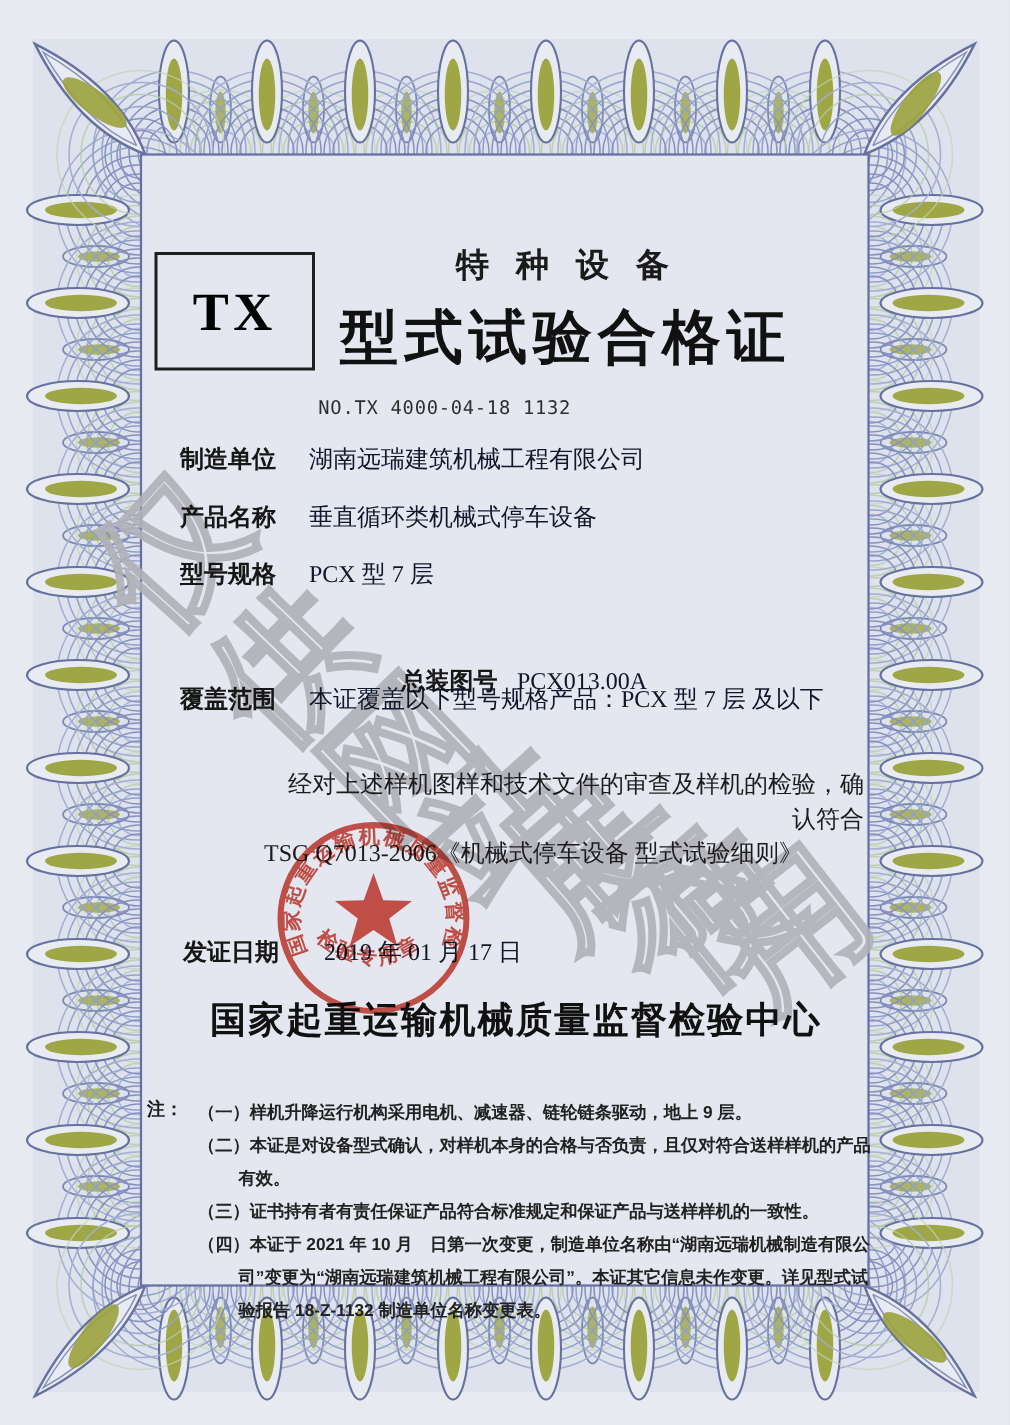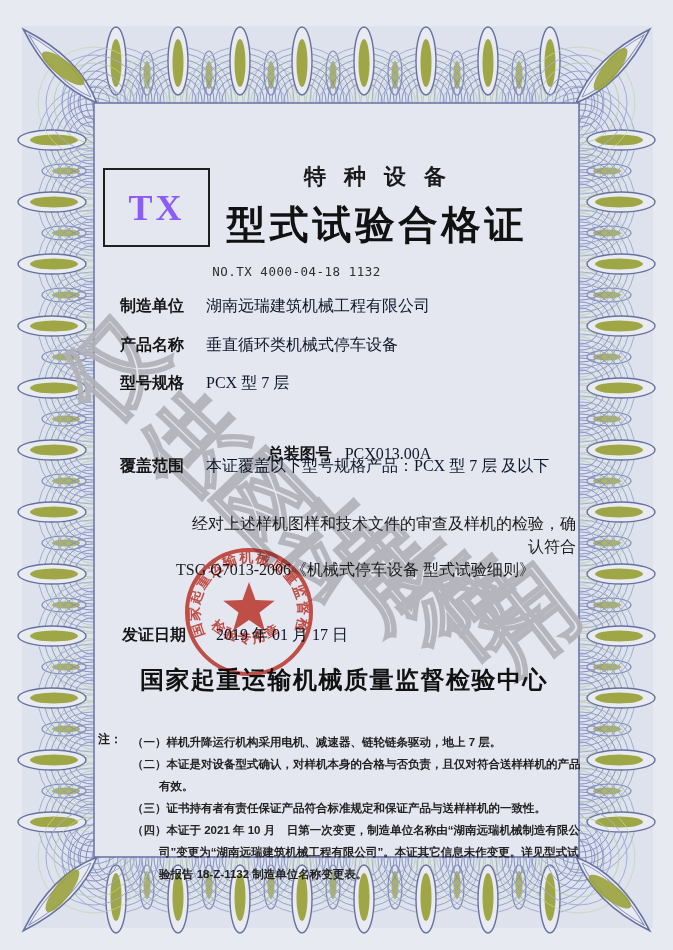--- a/index.html
+++ b/index.html
@@ -30,21 +30,21 @@
     left: 103px; top: 168px;
     width: 107px; height: 79px;
     border: 2px solid #1f1f1f;
     display: flex; align-items: center; justify-content: center;
     background: transparent;
   }
   .tx-box span {
     font-weight: bold;
     font-size: 36px;
     letter-spacing: 3px;
-    color: #8b5cf6;
+    color: #000000;
   }
   .title-block {
     position: absolute;
     left: 205px; top: 162px;
     width: 340px;
     text-align: center;
   }
   .title-small {
     font-size: 22px;
     letter-spacing: 18px;
@@ -303,21 +303,21 @@
     <div class="date-row">
       <span class="field-label">发证日期</span>
       <span class="field-value">2019 年 01 月 17 日</span>
     </div>
 
     <div class="issuer">国家起重运输机械质量监督检验中心</div>
 
     <div class="notes">
       <div class="notes-label">注：</div>
       <div class="notes-list">
-        <div class="note-item">（一）样机升降运行机构采用电机、减速器、链轮链条驱动，地上 7 层。</div>
+        <div class="note-item">（一）样机升降运行机构采用电机、减速器、链轮链条驱动，地上 9 层。</div>
         <div class="note-item">（二）本证是对设备型式确认，对样机本身的合格与否负责，且仅对符合送样样机的产品有效。</div>
         <div class="note-item">（三）证书持有者有责任保证产品符合标准规定和保证产品与送样样机的一致性。</div>
         <div class="note-item">（四）本证于 2021 年 10 月　日第一次变更，制造单位名称由“湖南远瑞机械制造有限公司”变更为“湖南远瑞建筑机械工程有限公司”。本证其它信息未作变更。详见型式试验报告 18-Z-1132 制造单位名称变更表。</div>
       </div>
     </div>
   </div>
 
   <svg class="seal-svg" width="673" height="950" viewBox="0 0 673 950" aria-hidden="true">
     <defs>
       <path id="sealRingPath" d="M 205.7 637 A 50 50 0 1 1 292.3 637" fill="none"></path>

